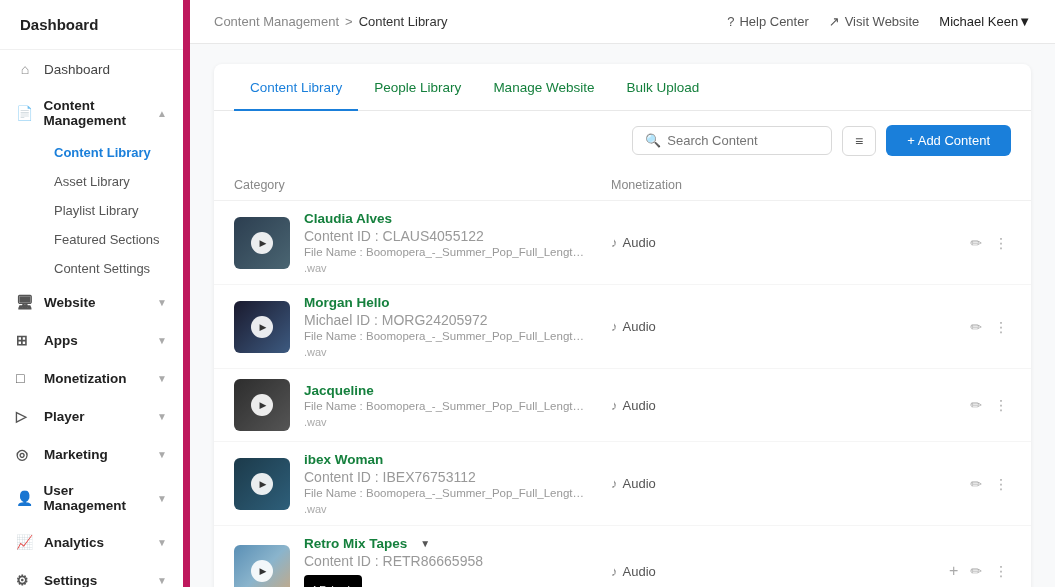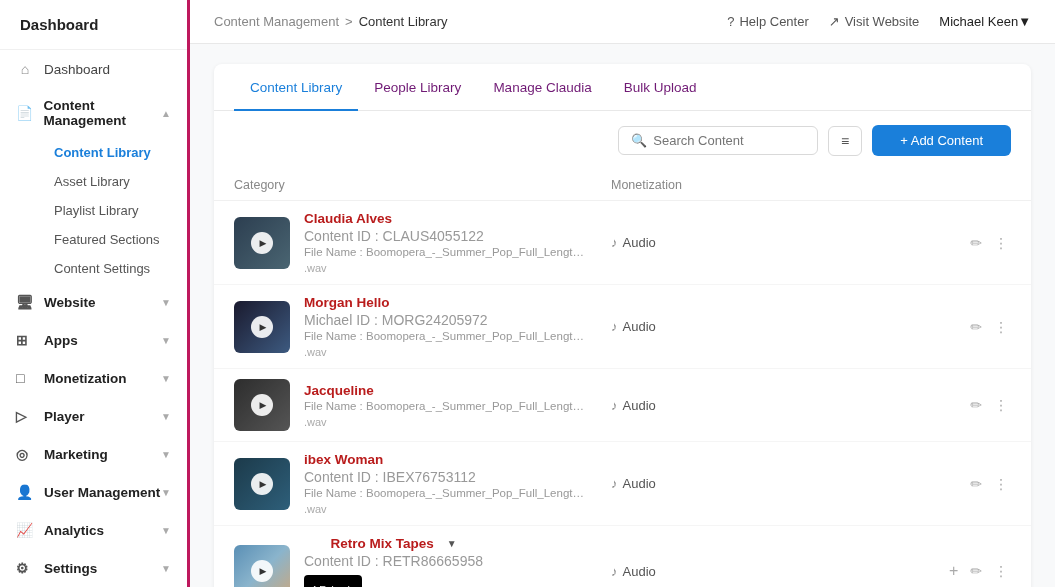--- a/index.html
+++ b/index.html
@@ -3,21 +3,21 @@
   <meta charset="utf-8">
   <style>
     * { box-sizing: border-box; margin: 0; padding: 0; font-family: -apple-system, BlinkMacSystemFont, 'Segoe UI', sans-serif; }
     body { display: flex; height: 587px; width: 1055px; overflow: hidden; background: #f5f5f5; }
 
     
     .sidebar {
       width: 190px;
       min-width: 190px;
       background: #fff;
-      border-right: 3px solid #be185d;
+      border-right: 7px solid #be185d;
       display: flex;
       flex-direction: column;
       overflow-y: auto;
       padding-bottom: 10px;
     }
     .sidebar-logo {
       padding: 16px 20px;
       font-size: 15px;
       font-weight: 600;
       color: #222;
@@ -58,43 +58,43 @@
     .topbar-right { display: flex; align-items: center; gap: 20px; font-size: 13px; color: #555; }
     .topbar-right .help, .topbar-right .visit { display: flex; align-items: center; gap: 5px; cursor: pointer; }
     .topbar-right .user { display: flex; align-items: center; gap: 0; font-weight: 500; color: #222; cursor: pointer; }
 
     
     .content-area { flex: 1; overflow-y: auto; padding: 20px 24px; background: #f8f9fa; }
     .content-card { background: #fff; border-radius: 8px; box-shadow: 0 1px 4px rgba(0,0,0,0.07); }
 
     
     .tabs { display: flex; border-bottom: 1px solid #e8e8e8; padding: 0 20px; }
-    .tab { padding: 16px 16px 14px; font-size: 13.5px; color: #701a75; cursor: pointer; border-bottom: 2px solid transparent; margin-bottom: -1px; }
+    .tab { padding: 16px 16px 14px; font-size: 13.5px; color: #15803d; cursor: pointer; border-bottom: 2px solid transparent; margin-bottom: -1px; }
     .tab.active { color: #1a7fda; border-bottom: 2px solid #1a7fda; font-weight: 500; }
 
     
     .toolbar { display: flex; align-items: center; padding: 14px 20px; gap: 10px; justify-content: flex-end; }
     .search-box { display: flex; align-items: center; border: 1px solid #d9d9d9; border-radius: 6px; padding: 6px 12px; gap: 6px; font-size: 13px; color: #999; width: 200px; background: #fff; }
     .search-box input { border: none; outline: none; font-size: 13px; color: #4c1d95; width: 140px; }
     .filter-btn { border: 1px solid #d9d9d9; border-radius: 6px; padding: 6px 12px; background: #fff; cursor: pointer; color: #555; font-size: 14px; }
-    .add-btn { background: #1a7fda; color: #fff; border: none; border-radius: 6px; padding: 8px 28px; font-size: 13px; font-weight: 500; cursor: pointer; display: flex; align-items: center; gap: 5px; }
+    .add-btn { background: #1a7fda; color: #fff; border: none; border-radius: 6px; padding: 8px 21px; font-size: 13px; font-weight: 500; cursor: pointer; display: flex; align-items: center; gap: 5px; }
 
     
     .table-header { display: grid; grid-template-columns: 1fr 160px 160px 80px; padding: 8px 20px; font-size: 12.5px; color: #888; font-weight: 500; border-bottom: 1px solid #f0f0f0; }
     .table-row { display: grid; grid-template-columns: 1fr 160px 160px 80px; padding: 10px 20px; border-bottom: 1px solid #f5f5f5; align-items: center; }
     .content-info { display: flex; align-items: center; gap: 14px; }
     .thumb { width: 56px; height: 52px; background: #222; border-radius: 6px; position: relative; display: flex; align-items: center; justify-content: center; overflow: hidden; min-width: 56px; }
     .thumb-retro { background: linear-gradient(135deg, #5a8fb5, #8ab4cc, #c8a882); }
     .thumb-dark1 { background: linear-gradient(135deg, #2c3e50, #4a6572); }
     .thumb-dark2 { background: linear-gradient(135deg, #1a1a2e, #3d5a80); }
     .thumb-dark3 { background: linear-gradient(135deg, #2d2d2d, #555); }
     .thumb-dark4 { background: linear-gradient(135deg, #1c3a4a, #2e5f7a); }
     .play-btn { width: 22px; height: 22px; border-radius: 50%; background: rgba(255,255,255,0.9); display: flex; align-items: center; justify-content: center; font-size: 9px; color: #333; padding-left: 2px; }
     .content-text { display: flex; flex-direction: column; gap: 2px; }
-    .content-name { font-size: 13.5px; font-weight: 600; color: #b91c1c; }
+    .content-name { font-size: 13.5px; font-weight: 600; color: #15803d; }
     .content-id { font-size: 14px; color: #999; }
     .content-file { font-size: 11.5px; color: #999; max-width: 280px; overflow: hidden; text-overflow: ellipsis; white-space: nowrap; }
     .content-dl { font-size: 11px; color: #aaa; margin-top: 2px; }
     .cat-badge { display: flex; align-items: center; gap: 5px; font-size: 13px; color: #555; }
     .cat-icon { font-size: 13px; color: #888; }
     .row-actions { display: flex; align-items: center; gap: 6px; justify-content: flex-end; }
     .action-btn { border: none; background: none; cursor: pointer; color: #aaa; font-size: 14px; padding: 3px; }
     .episode-badge { background: #000000; color: #fff; font-size: 10px; padding: 10px 7px; border-radius: 4px; display: inline-block; margin-top: 4px; }
     .dropdown-arrow { font-size: 10px; color: #555; margin-left: 3px; }
     .add-episode-btn { border: none; background: none; cursor: pointer; color: #aaa; font-size: 16px; padding: 3px; }
@@ -195,21 +195,21 @@
       </div>
     </div>
   </div>
 
   <div class="content-area">
     <div class="content-card">
 
       <div class="tabs">
         <div class="tab active">Content Library</div>
         <div class="tab">People Library</div>
-        <div class="tab">Manage Claudia</div>
+        <div class="tab">Manage Website</div>
         <div class="tab">Bulk Upload</div>
       </div>
 
       <div class="toolbar">
         <div class="search-box">
           <span>🔍</span>
           <input type="text" placeholder="Search Content" style="">
         </div>
         <button class="filter-btn">
           <span>≡</span>
@@ -313,21 +313,21 @@
           <button class="action-btn">⋮</button>
         </div>
       </div>
 
       <div class="table-row">
         <div class="content-info">
           <div class="thumb thumb-retro">
             <div class="play-btn">▶</div>
           </div>
           <div class="content-text">
-            <div style="display:flex;align-items:center;gap:10px;justify-content:center;">
+            <div style="display:flex;align-items:center;gap:10px;">
               <span class="content-name">Retro Mix Tapes</span>
               <span class="dropdown-arrow">▼</span>
             </div>
             <span class="content-id">Content ID : RETR86665958</span>
             <div>
               <span class="episode-badge">4 Episode</span>
             </div>
           </div>
         </div>
         <div class="cat-badge">

